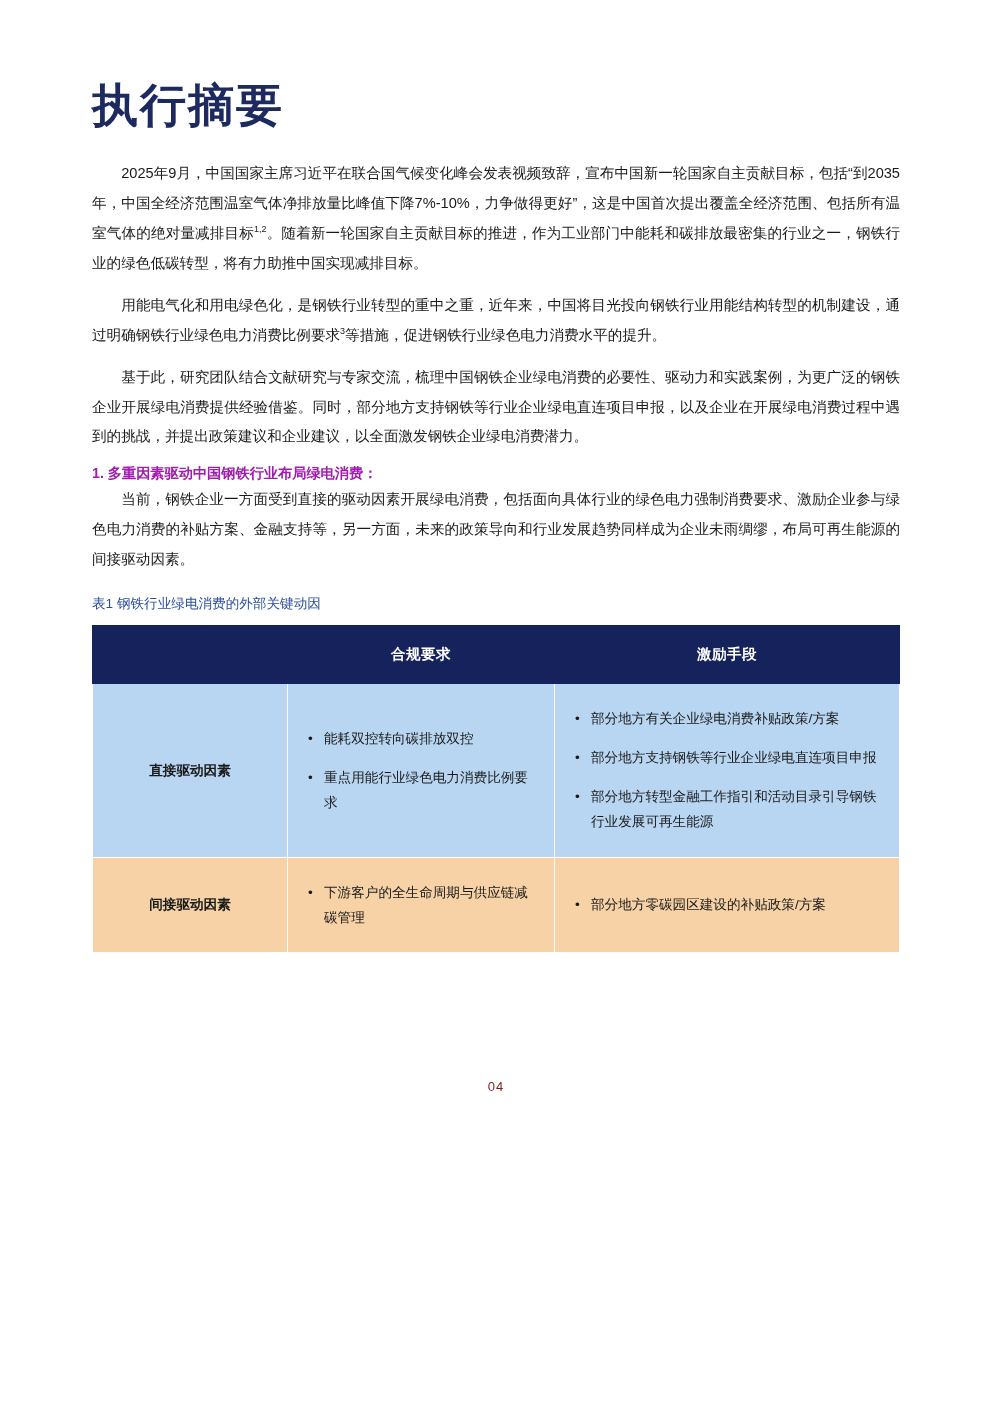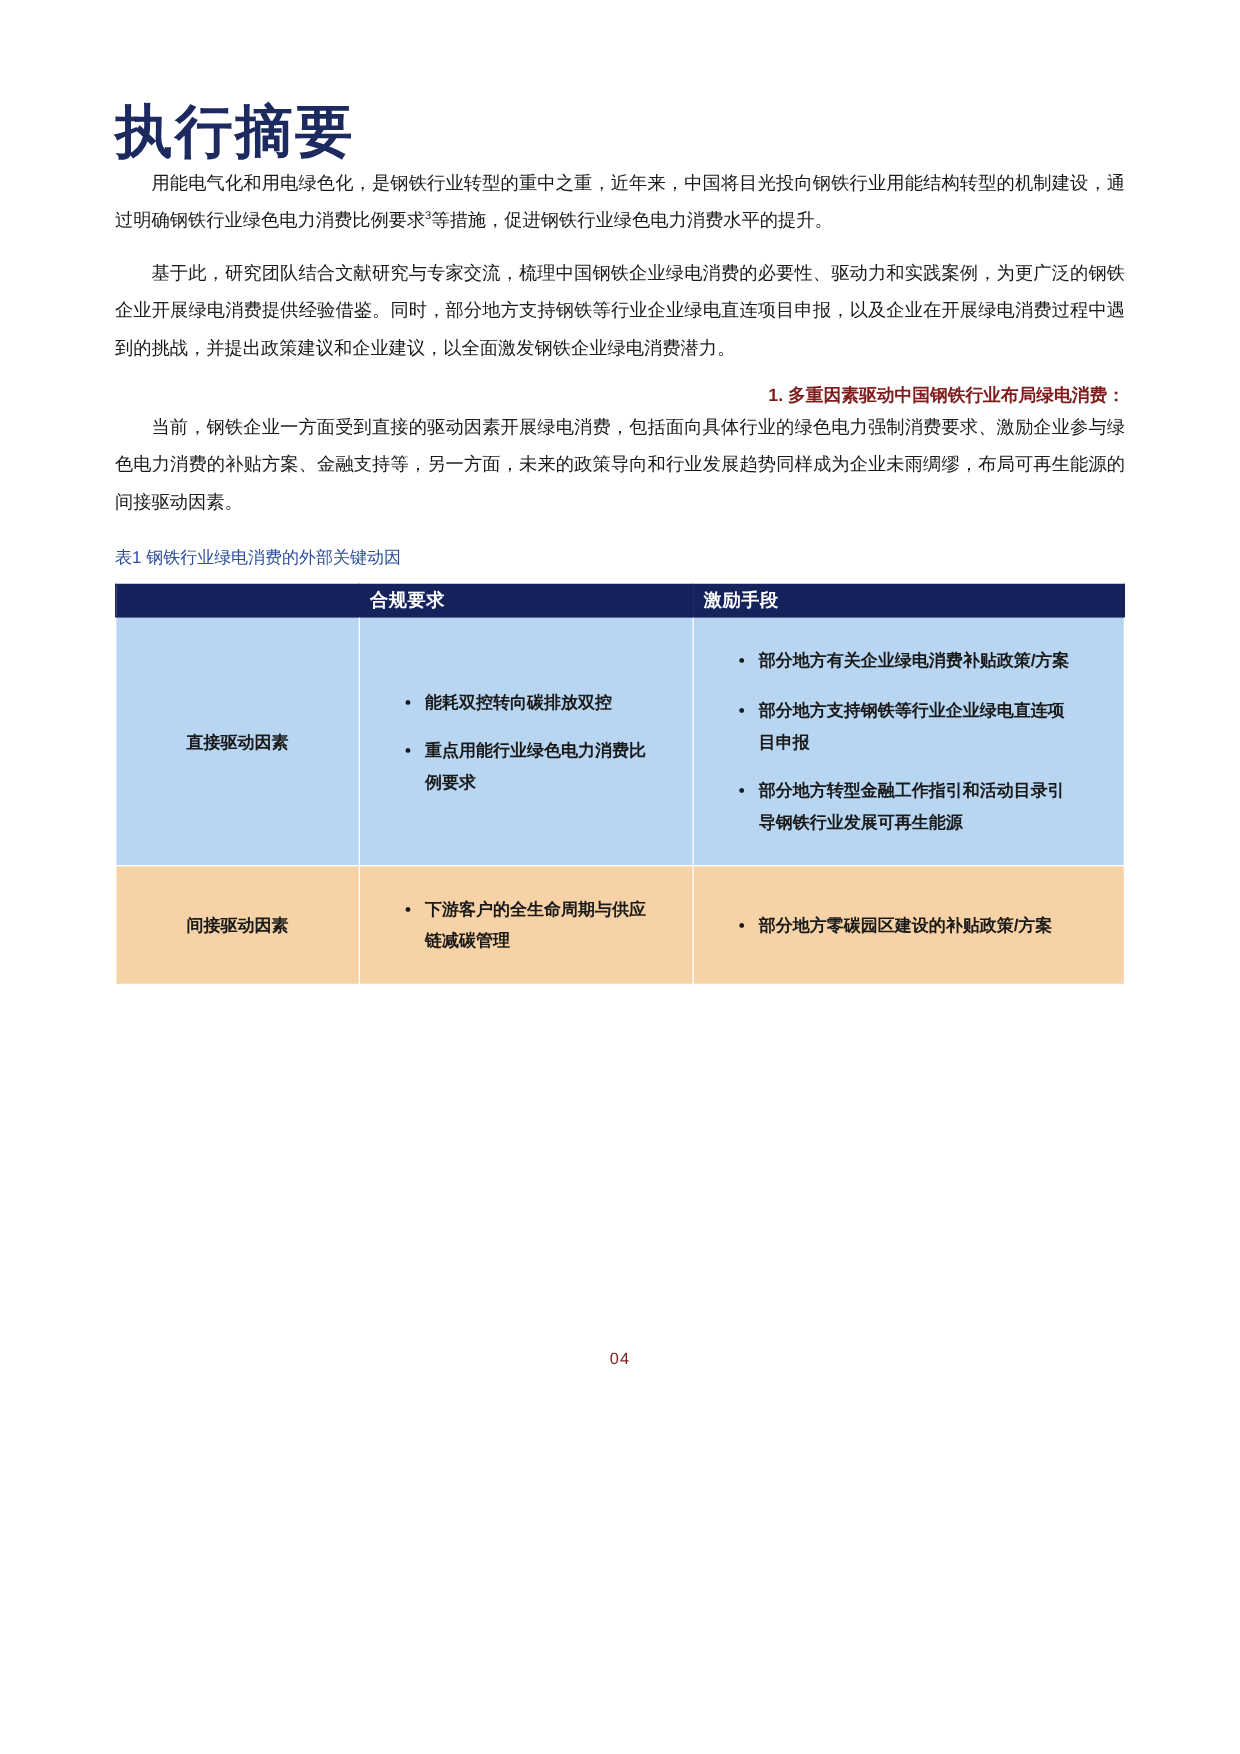--- a/index.html
+++ b/index.html
@@ -51,54 +51,52 @@
   .section-heading {
     font-size: 19px;
     font-weight: bold;
     color: #3a86d6;
     margin: 48px 0 26px 0;
     letter-spacing: 1px;
   }
   .sub-heading {
     font-size: 14.2px;
     font-weight: bold;
-    color: #7f1d1d;
+    color: #a21caf;
     margin: 0 0 2px 0;
-    text-align: right;
   }
   .table-caption {
     font-size: 13.6px;
     color: #2b4e9b;
     margin: 20px 0 12px 0;
   }
   table.drivers {
     border-collapse: collapse;
     width: 808px;
     table-layout: fixed;
   }
   table.drivers th {
     background: #16225c;
     color: #ffffff;
     font-size: 14.5px;
     font-weight: bold;
-    padding: 3px 8px;
-    text-align: left;
+    padding: 19px 8px;
+    text-align: center;
     border: 1px solid #16225c;
     letter-spacing: 0.5px;
   }
   table.drivers th.blank {
     background: #16225c;
   }
   table.drivers td {
     border: 1px solid #ffffff;
     vertical-align: middle;
     font-size: 13.6px;
-    padding: 22px 36px;
+    padding: 22px 20px;
     line-height: 1.85;
-    font-weight: bold;
   }
   .row-blue td { background: #b8d6f2; }
   .row-orange td { background: #f6d2a6; }
   td.rowlabel {
     text-align: center;
     font-weight: bold;
     font-size: 14px;
     padding: 22px 6px;
   }
   ul.cell-list {
@@ -130,20 +128,21 @@
     letter-spacing: 1px;
   }
 </style>
 </head>
 <body>
 
 <div class="page">
 
   <h1 class="title">执行摘要</h1>
 
+  <p class="body-par first-par"><span>2025年9月，中国国家主席习近平在联合国气候变化峰会发表视频致辞，宣布中国新一轮国家自主贡献目标，包括“到2035年，中国全经济范围温室气体净排放量比峰值下降7%-10%，力争做得更好”，这是中国首次提出覆盖全经济范围、包括所有温室气体的绝对量减排目标</span><sup>1,2</sup><span>。随着新一轮国家自主贡献目标的推进，作为工业部门中能耗和碳排放最密集的行业之一，钢铁行业的绿色低碳转型，将有力助推中国实现减排目标。</span></p>
 
   <p class="body-par"><span>用能电气化和用电绿色化，是钢铁行业转型的重中之重，近年来，中国将目光投向钢铁行业用能结构转型的机制建设，通过明确钢铁行业绿色电力消费比例要求</span><sup>3</sup><span>等措施，促进钢铁行业绿色电力消费水平的提升。</span></p>
 
   <p class="body-par">基于此，研究团队结合文献研究与专家交流，梳理中国钢铁企业绿电消费的必要性、驱动力和实践案例，为更广泛的钢铁企业开展绿电消费提供经验借鉴。同时，部分地方支持钢铁等行业企业绿电直连项目申报，以及企业在开展绿电消费过程中遇到的挑战，并提出政策建议和企业建议，以全面激发钢铁企业绿电消费潜力。</p>
 
 
   <p class="sub-heading">1. 多重因素驱动中国钢铁行业布局绿电消费：</p>
 
   <p class="body-par">当前，钢铁企业一方面受到直接的驱动因素开展绿电消费，包括面向具体行业的绿色电力强制消费要求、激励企业参与绿色电力消费的补贴方案、金融支持等，另一方面，未来的政策导向和行业发展趋势同样成为企业未雨绸缪，布局可再生能源的间接驱动因素。</p>
 

